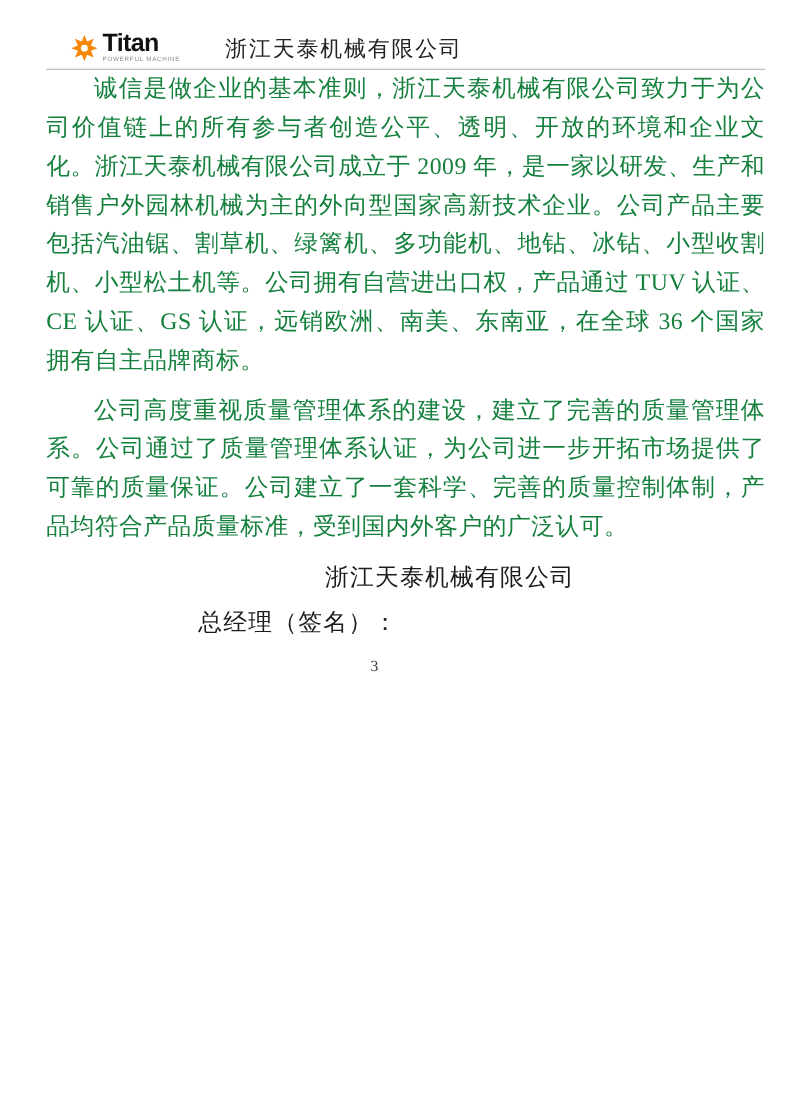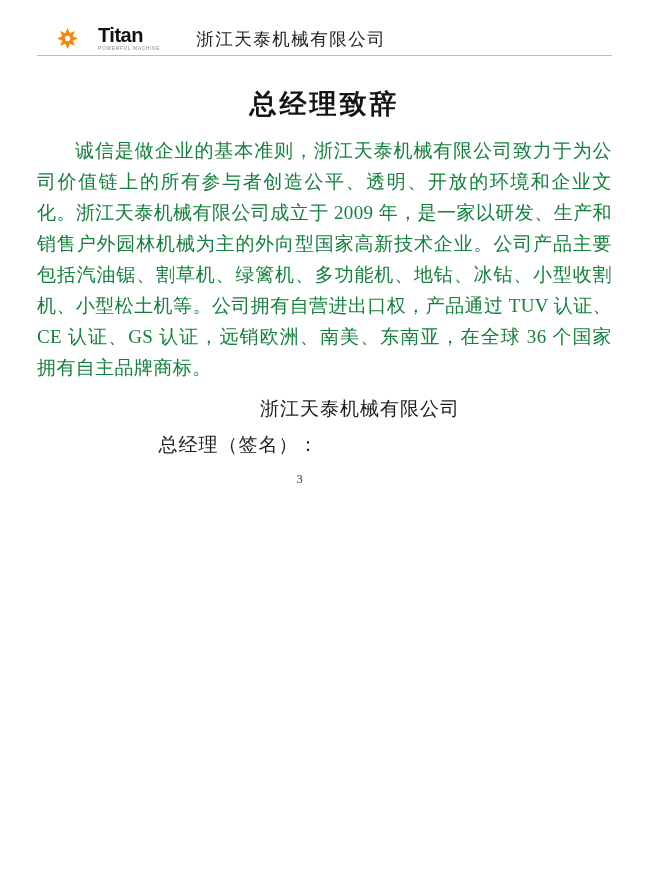--- a/index.html
+++ b/index.html
@@ -14,21 +14,21 @@
     overflow:hidden;
   }
   
   .hdr{
     display:flex;
     align-items:flex-end;
     border-bottom:1px solid #bdbdbd;
     padding-bottom:4px;
     height:31px;
   }
-  .logo{display:flex;align-items:center;gap:20px;margin-left:20px;}
+  .logo{display:flex;align-items:center;gap:4px;margin-left:20px;}
   .gear{width:21px;height:21px;display:block;}
   .logo-txt{display:flex;flex-direction:column;line-height:1;}
   .brand{
     font-family:"Liberation Sans","DejaVu Sans",sans-serif;
     font-weight:bold;font-size:20px;color:#111;letter-spacing:-0.5px;
   }
   .tagline{
     font-family:"Liberation Sans","DejaVu Sans",sans-serif;
     font-size:5px;color:#8a8a8a;letter-spacing:0.6px;margin-top:1px;
   }
@@ -84,24 +84,24 @@
         <circle fill="#ffffff" cx="12" cy="12" r="3.1"></circle>
       </svg>
       <div class="logo-txt">
         <span class="brand">Titan</span>
         <span class="tagline">POWERFUL MACHINE</span>
       </div>
     </div>
     <div class="company">浙江天泰机械有限公司</div>
   </div>
 
-  <div class="title">总经理致辞</div>
 
   <div class="body">
     <p>诚信是做企业的基本准则，浙江天泰机械有限公司致力于为公司价值链上的所有参与者创造公平、透明、开放的环境和企业文化。浙江天泰机械有限公司成立于 2009 年，是一家以研发、生产和销售户外园林机械为主的外向型国家高新技术企业。公司产品主要包括汽油锯、割草机、绿篱机、多功能机、地钻、冰钻、小型收割机、小型松土机等。公司拥有自营进出口权，产品通过 TUV 认证、CE 认证、GS 认证，远销欧洲、南美、东南亚，在全球 36 个国家拥有自主品牌商标。</p>
+    <p class="gap-md">公司高度重视质量管理体系的建设，建立了完善的质量管理体系。公司通过了质量管理体系认证，为公司进一步开拓市场提供了可靠的质量保证。公司建立了一套科学、完善的质量控制体制，产品均符合产品质量标准，受到国内外客户的广泛认可。</p>
   </div>
 
   <div class="sig">
     <div class="line1">浙江天泰机械有限公司</div>
     <div class="line2">总经理（签名）：</div>
   </div>
 
   <div class="pageno">3</div>
 
 </div>

